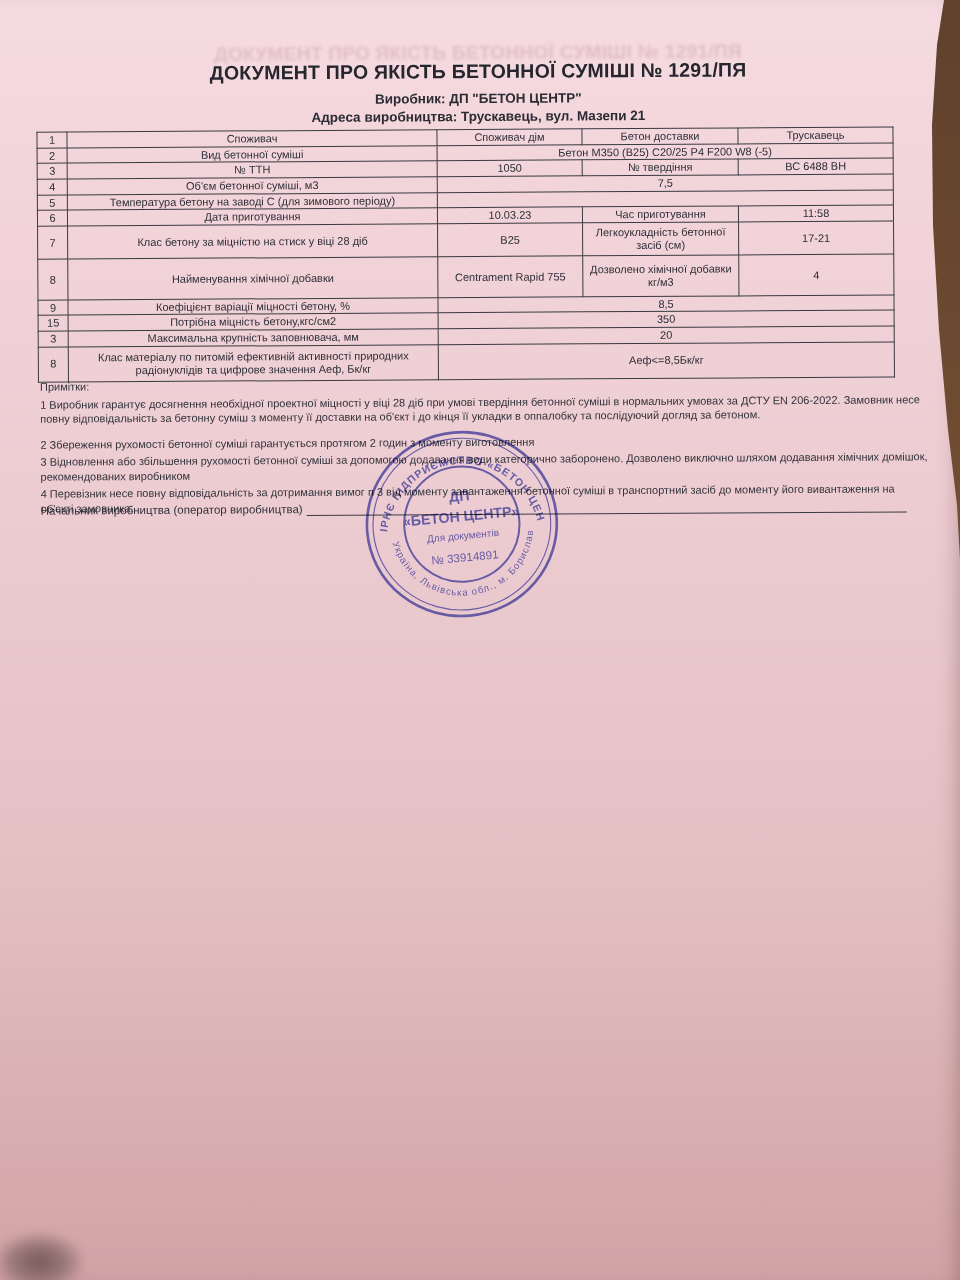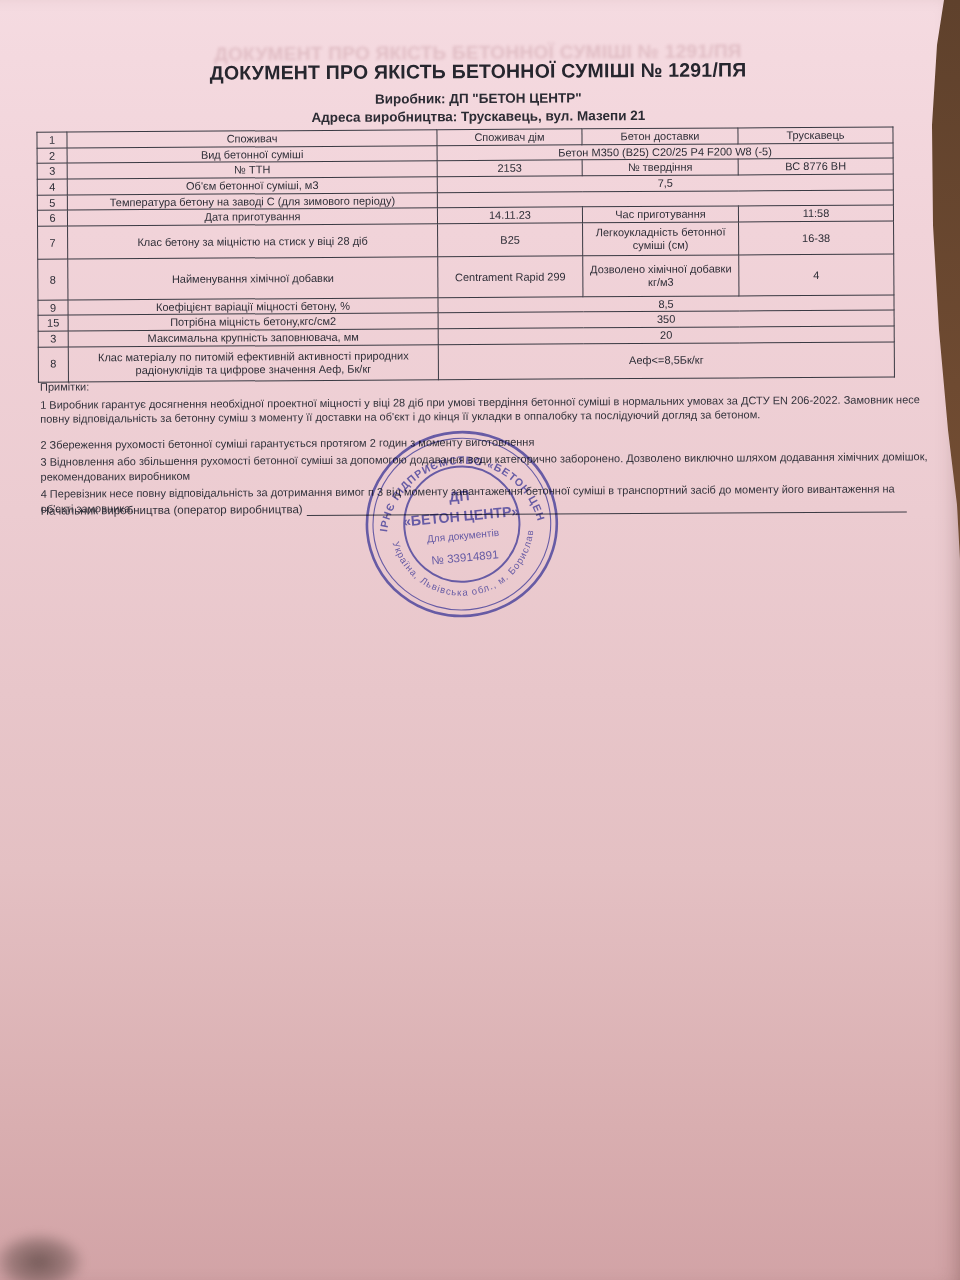--- a/index.html
+++ b/index.html
@@ -99,52 +99,52 @@
             <td class="val">Трускавець</td>
           </tr>
           <tr style="height: 15px;">
             <td class="num">2</td>
             <td class="label">Вид бетонної суміші</td>
             <td class="val" colspan="3">Бетон М350 (В25) С20/25 Р4 F200 W8 (-5)</td>
           </tr>
           <tr style="height: 15px;">
             <td class="num">3</td>
             <td class="label">№ ТТН</td>
-            <td class="val">2153</td>
+            <td class="val">1050</td>
             <td class="l2">№ твердіння</td>
-            <td class="val">ВС 8776 ВН</td>
+            <td class="val">ВС 6488 ВН</td>
           </tr>
           <tr style="height: 15px;">
             <td class="num">4</td>
             <td class="label">Об'єм бетонної суміші, м3</td>
             <td class="val" colspan="3">7,5</td>
           </tr>
           <tr style="height: 15px;">
             <td class="num">5</td>
             <td class="label">Температура бетону на заводі С (для зимового періоду)</td>
             <td class="val" colspan="3"></td>
           </tr>
           <tr style="height: 15px;">
             <td class="num">6</td>
             <td class="label">Дата приготування</td>
-            <td class="val">14.11.23</td>
+            <td class="val">10.03.23</td>
             <td class="l2">Час приготування</td>
             <td class="val">11:58</td>
           </tr>
           <tr style="height: 33px;">
             <td class="num">7</td>
             <td class="label">Клас бетону за міцністю на стиск у віці 28 діб</td>
             <td class="val">В25</td>
-            <td class="l2">Легкоукладність бетонної суміші (см)</td>
-            <td class="val">16-38</td>
+            <td class="l2">Легкоукладність бетонної засіб (см)</td>
+            <td class="val">17-21</td>
           </tr>
           <tr style="height: 41px;">
             <td class="num">8</td>
             <td class="label">Найменування хімічної добавки</td>
-            <td class="val">Centrament Rapid 299</td>
+            <td class="val">Centrament Rapid 755</td>
             <td class="l2">Дозволено хімічної добавки кг/м3</td>
             <td class="val">4</td>
           </tr>
           <tr style="height: 15px;">
             <td class="num">9</td>
             <td class="label">Коефіцієнт варіації міцності бетону, %</td>
             <td class="val" colspan="3">8,5</td>
           </tr>
           <tr style="height: 15px;">
             <td class="num">15</td>

